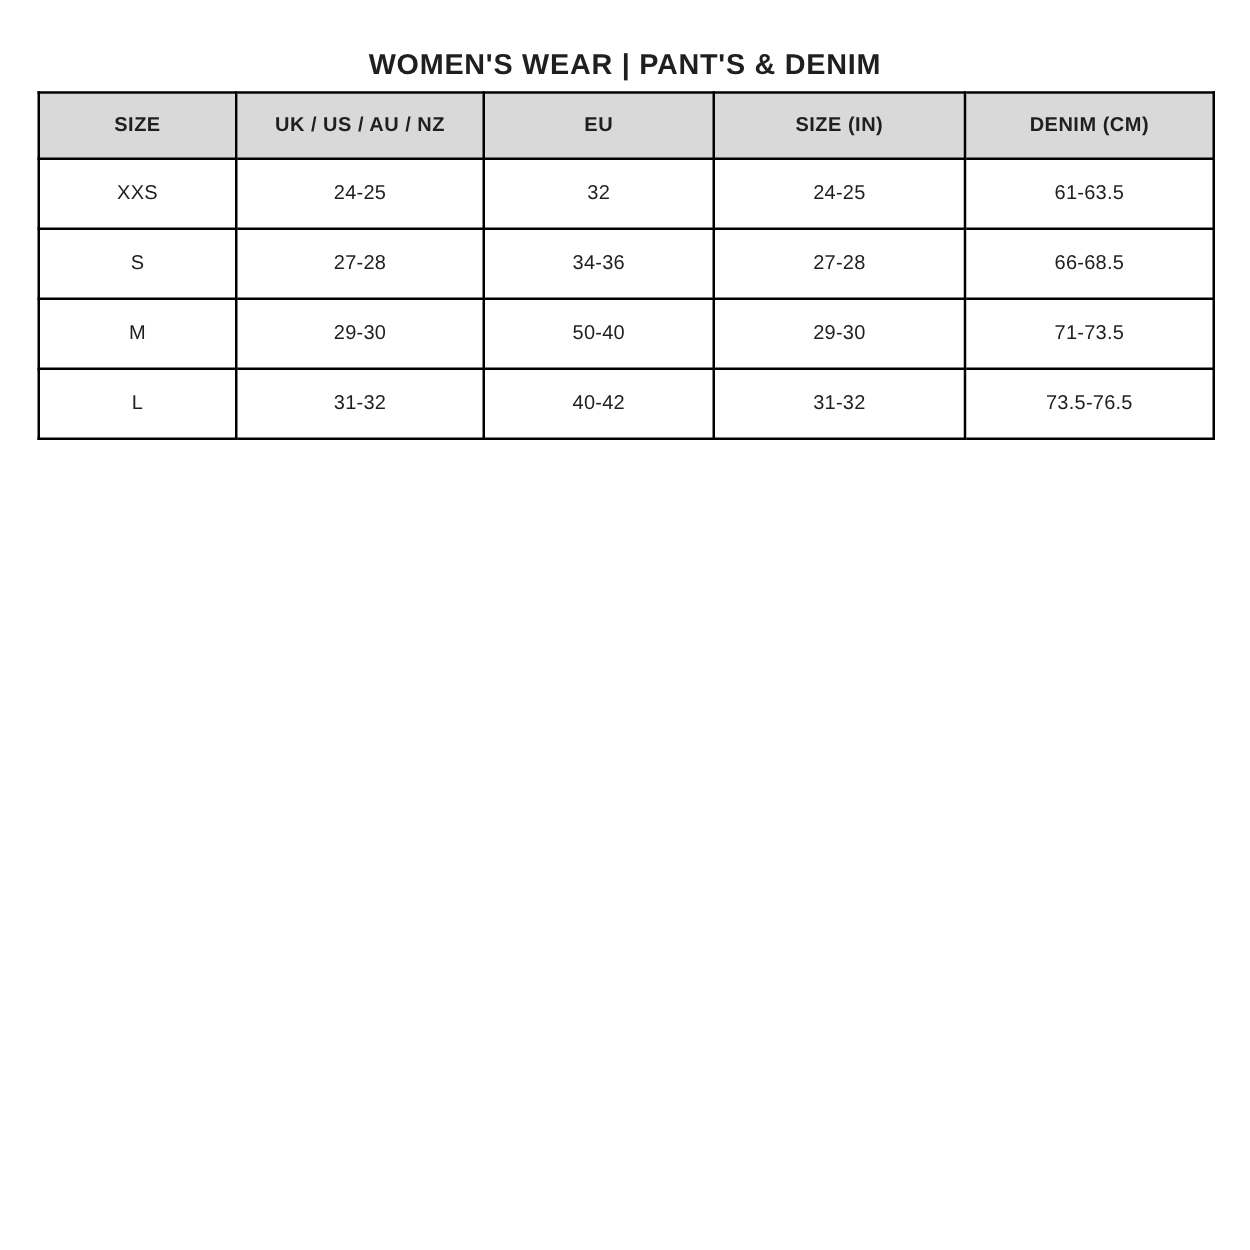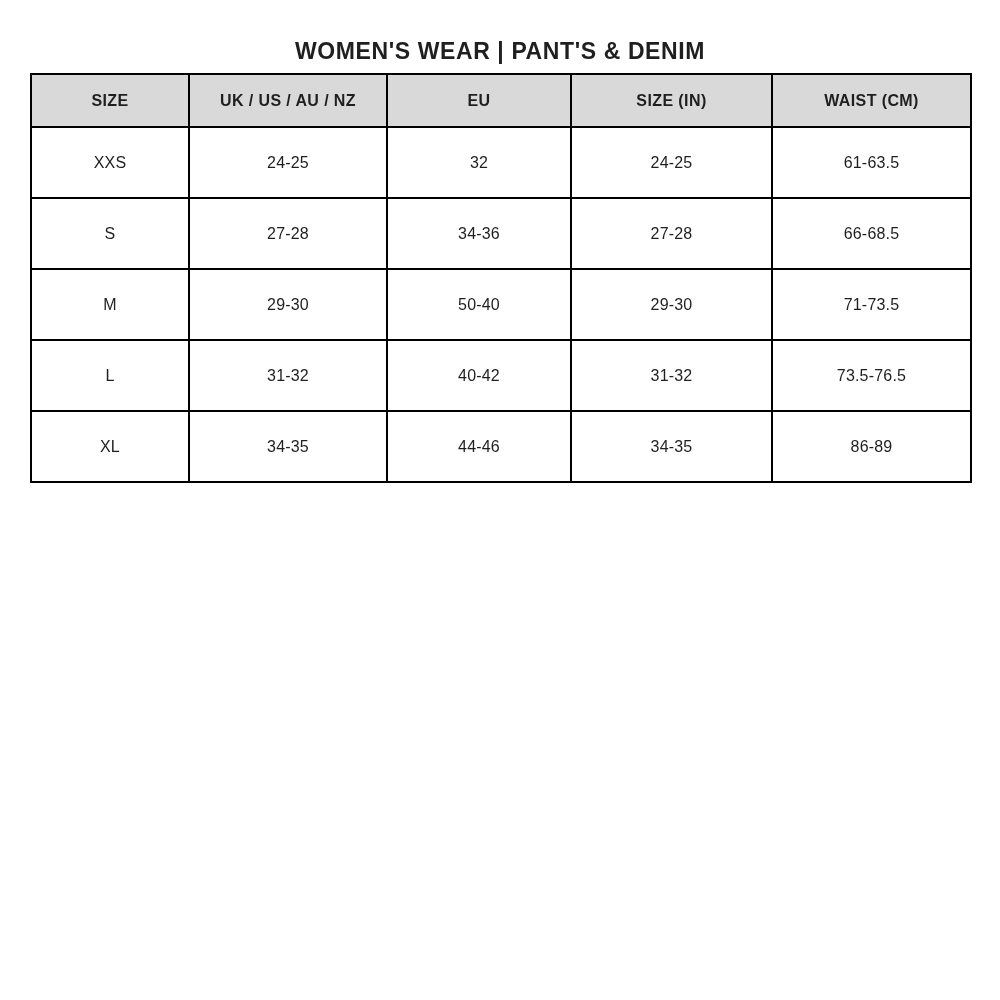--- a/index.html
+++ b/index.html
@@ -50,21 +50,21 @@
   }
   .size-chart th {
     height: 53px;
     background: var(--header-bg);
     font-size: 16px;
     font-weight: bold;
     letter-spacing: 0.4px;
     color: var(--text);
   }
   .size-chart td {
-    height: 71px;
+    height: 56px;
     background: #ffffff;
     font-size: 16px;
     font-weight: normal;
     letter-spacing: 0.2px;
     color: var(--text);
   }
 </style>
 </head>
 <body>
 
@@ -78,21 +78,21 @@
       <col style="width:184px">
       <col style="width:201px">
       <col style="width:199px">
     </colgroup>
     <thead>
       <tr>
         <th>SIZE</th>
         <th>UK / US / AU / NZ</th>
         <th>EU</th>
         <th>SIZE (IN)</th>
-        <th>WAIST (CM)</th>
+        <th>DENIM (CM)</th>
       </tr>
     </thead>
     <tbody>
       <tr>
         <td>XXS</td>
         <td>24-25</td>
         <td>32</td>
         <td>24-25</td>
         <td>61-63.5</td>
       </tr>
@@ -110,22 +110,15 @@
         <td>29-30</td>
         <td>71-73.5</td>
       </tr>
       <tr>
         <td>L</td>
         <td>31-32</td>
         <td>40-42</td>
         <td>31-32</td>
         <td>73.5-76.5</td>
       </tr>
-      <tr>
-        <td>XL</td>
-        <td>34-35</td>
-        <td>44-46</td>
-        <td>34-35</td>
-        <td>86-89</td>
-      </tr>
     </tbody>
   </table>
 </div>
 
 </body></html>

